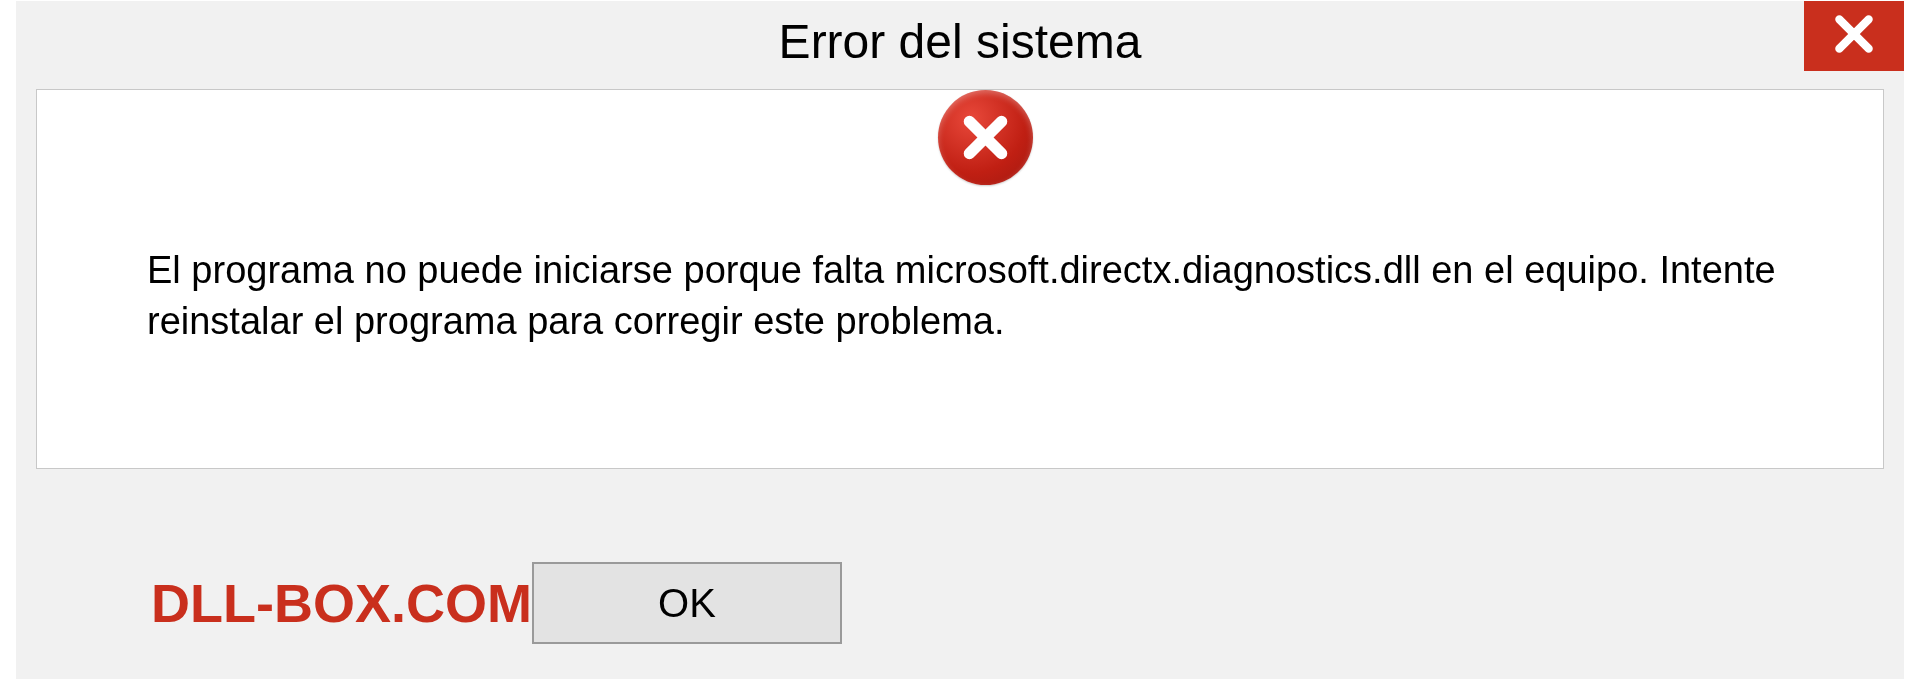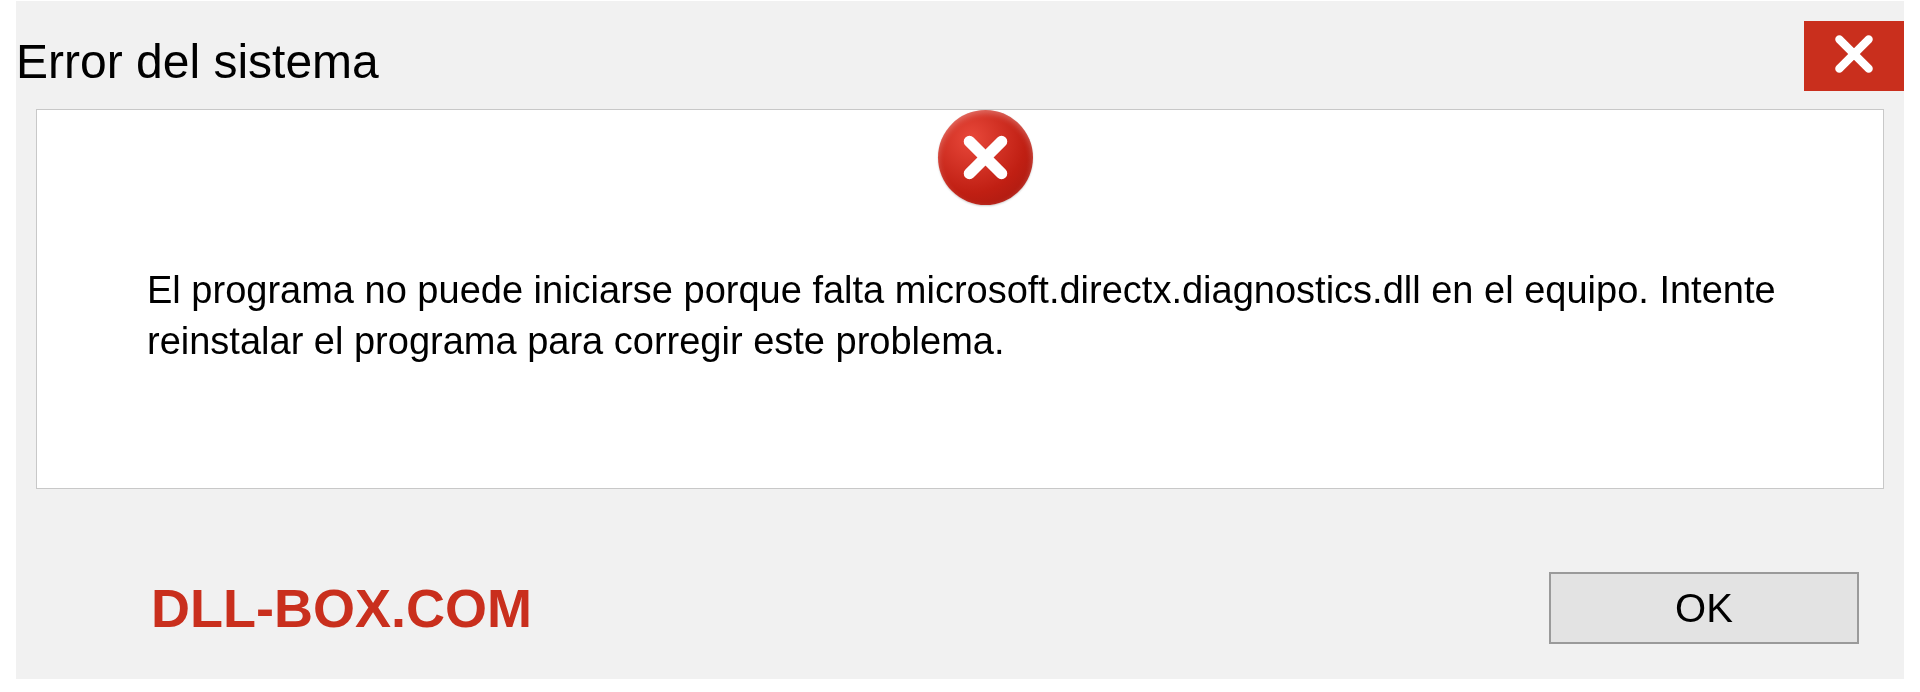--- a/index.html
+++ b/index.html
@@ -20,24 +20,23 @@
       top: 0;
       width: 1890px;
       height: 680px;
       background: #f1f1f1;
       border: 1px solid #ffffff;
     }
     .titlebar {
       height: 80px;
       display: flex;
       align-items: center;
-      justify-content: flex-start;
+      justify-content: center;
       position: relative;
       background: #f1f1f1;
-      margin-top: 20px;
     }
     .title-text {
       font-size: 48px;
       color: #000000;
       font-weight: 400;
     }
     .close-btn {
       position: absolute;
       right: 0;
       top: 0;
@@ -85,33 +84,32 @@
       line-height: 1.35;
       font-weight: 400;
     }
     .bottom-row {
       position: absolute;
       bottom: 35px;
       left: 0;
       right: 0;
       display: flex;
       align-items: center;
-      justify-content: space-between;
       padding: 0 45px 0 135px;
     }
     .watermark {
       font-size: 54px;
       font-weight: 900;
       color: #c92f1d;
       letter-spacing: 0px;
       font-family: Arial, sans-serif;
     }
     .ok-button {
       width: 310px;
-      height: 72px;
+      height: 82px;
       background: #e3e3e3;
       border: 2px solid #9a9a9a;
       font-size: 40px;
       color: #000000;
       display: flex;
       align-items: center;
       justify-content: center;
       cursor: pointer;
       font-family: "Segoe UI", Tahoma, Arial, sans-serif;
     }

